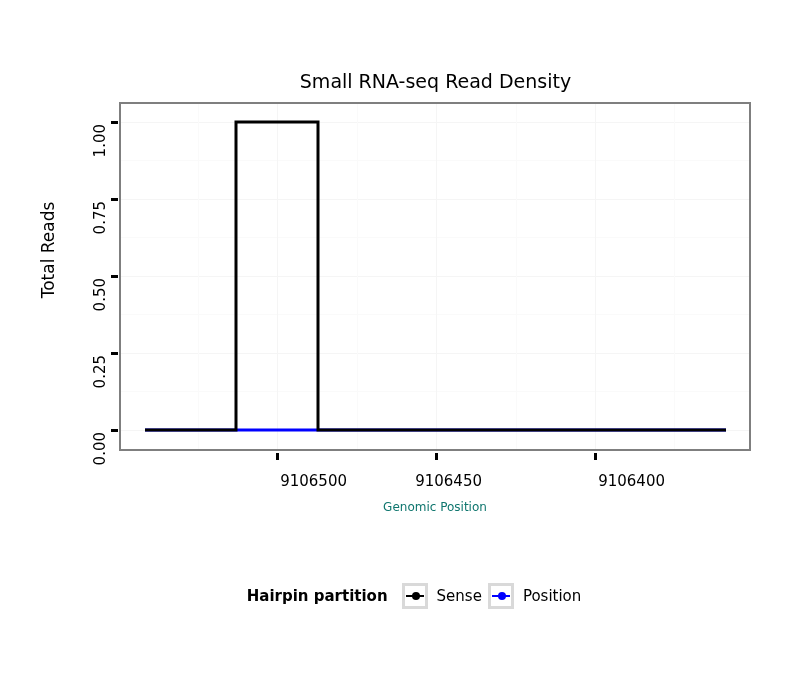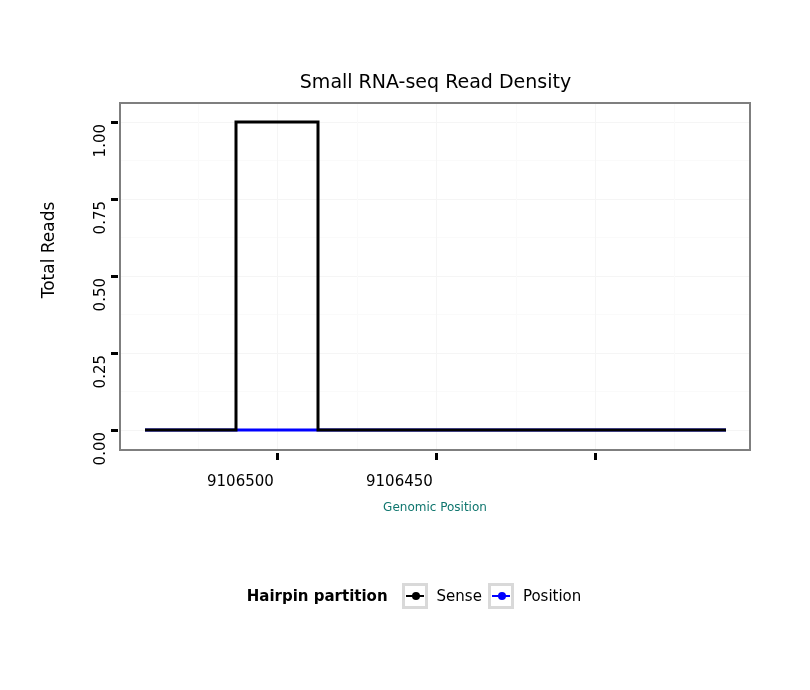--- a/index.html
+++ b/index.html
@@ -115,21 +115,21 @@
     top: 453px;
     width: 3px;
     height: 7px;
     background: #000000;
   }
   .x-tick-label {
     position: absolute;
     top: 472px;
     width: 140px;
     margin-left: -70px;
-    text-align: left;
+    text-align: right;
     font-size: 15px;
     color: #000000;
     white-space: nowrap;
   }
   #x-axis-title {
     position: absolute;
     left: 119px;
     top: 500px;
     width: 632px;
     text-align: center;
@@ -256,23 +256,24 @@
         <polyline points="24,326 115,326 115,18 197,18 197,326 605,326" fill="none" stroke="#000000" stroke-width="3" stroke-linejoin="miter" stroke-linecap="butt"></polyline>
       </svg>
 
     </div>
   </div>
 
   <div class="x-tick-mark" style="left:276px;"></div>
   <div class="x-tick-label" style="left:277px;">9106500</div>
 
   <div class="x-tick-mark" style="left:435px;"></div>
-  <div class="x-tick-label" style="left:436px;">9106450</div>
+  <div class="x-tick-label" style="left:412px;">9106450</div>
 
   <div class="x-tick-mark" style="left:594px;"></div>
+  <div class="x-tick-label" style="left:595px;">9106400</div>
 
   <div id="x-axis-title">Genomic Position</div>
 
   <div id="legend">
     <span id="legend-title">Hairpin partition</span>
 
     <div class="legend-entry">
       <span class="legend-key">
         <span class="legend-key-line" style="background:#000000;"></span>
         <span class="legend-key-dot" style="background:#000000;"></span>

